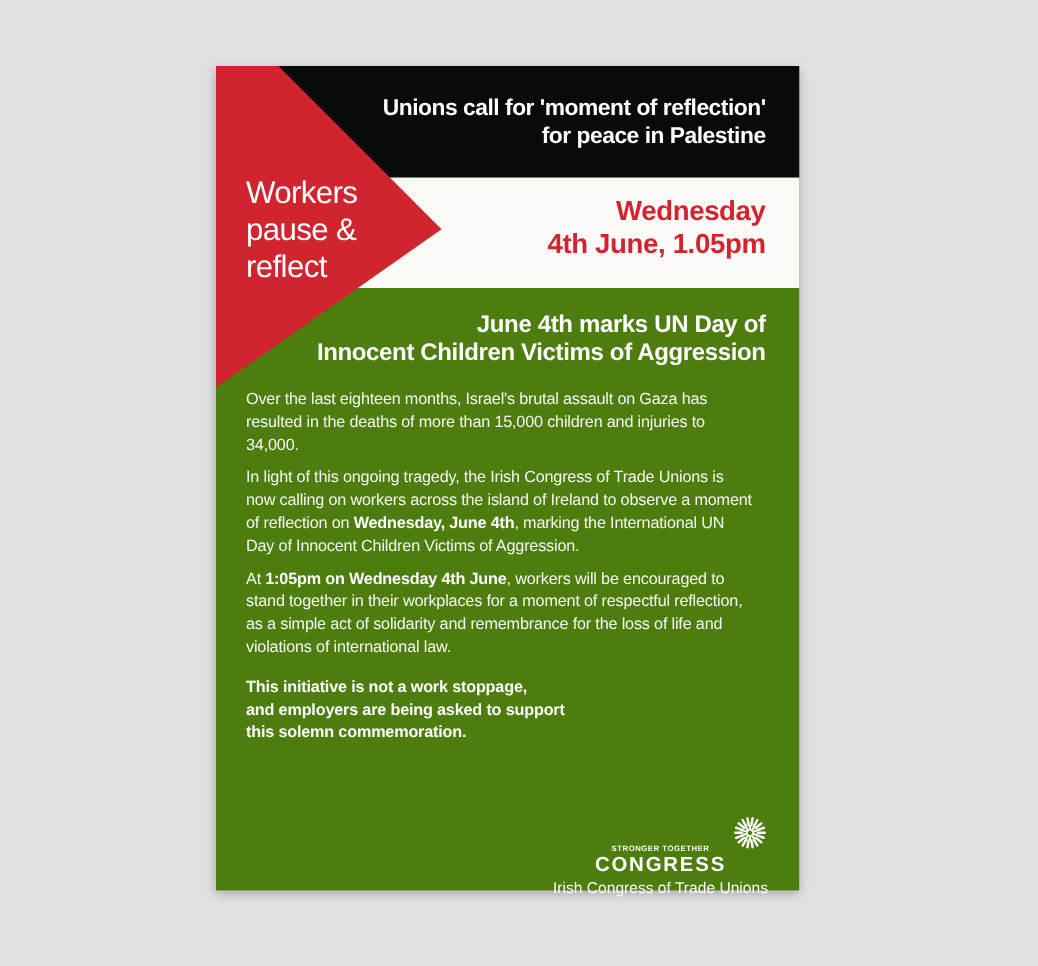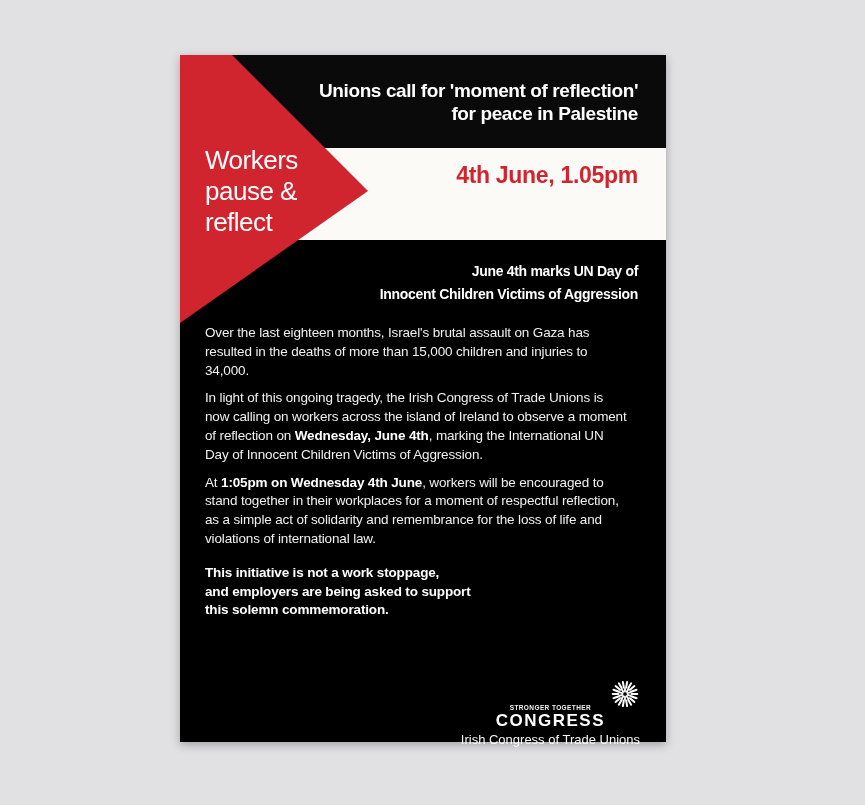--- a/index.html
+++ b/index.html
@@ -4,21 +4,21 @@
 <style>
   html,body{margin:0;padding:0}
   body{
     width:865px;height:805px;
     background:#e1e1e3;
     font-family:"Liberation Sans",sans-serif;
     overflow:hidden;position:relative;
   }
   .poster{
     position:absolute;left:180px;top:55px;width:486px;height:687px;
-    background:#000000;
+    background:#4d7c0f;
     box-shadow:0 3px 9px rgba(0,0,0,.28);
   }
   
   .band-black{
     position:absolute;left:0;top:0;width:100%;height:93px;
     background:#0a0a0a;box-sizing:border-box;
     padding:24px 28px 0 0;text-align:right;
     color:#ffffff;font-weight:bold;font-size:19px;line-height:23px;letter-spacing:-0.4px;
   }
   
@@ -28,21 +28,21 @@
     padding:13px 28px 0 0;text-align:right;
     color:#d0242f;font-weight:bold;font-size:23px;line-height:28px;letter-spacing:-0.3px;
   }
   
   .band-green{
     position:absolute;left:0;top:185px;width:100%;height:502px;
   }
   .green-heading{
     position:absolute;left:0;top:20px;width:100%;box-sizing:border-box;
     padding-right:28px;text-align:right;
-    color:#ffffff;font-weight:bold;font-size:14px;line-height:23px;letter-spacing:-0.3px;
+    color:#ffffff;font-weight:bold;font-size:20px;line-height:23px;letter-spacing:-0.3px;
   }
   .body-text{
     position:absolute;left:25px;top:84px;width:436px;
     color:rgba(255,255,255,.94);
     font-size:13.5px;line-height:18.8px;letter-spacing:-0.15px;
   }
   .body-text p{margin:0 13px 9px 0}
   .body-text p.bold-block{font-weight:bold;color:#ffffff;margin-top:15px}
   .body-text b{color:#ffffff;font-weight:bold}
   
@@ -63,20 +63,21 @@
 <body>
 
 <div class="poster">
 
   <div class="band-black">
     <div>Unions call for 'moment of reflection'</div>
     <div>for peace in Palestine</div>
   </div>
 
   <div class="band-white">
+    <div>Wednesday</div>
     <div>4th June, 1.05pm</div>
   </div>
 
   <div class="band-green">
     <div class="green-heading">
       <div>June 4th marks UN Day of</div>
       <div>Innocent Children Victims of Aggression</div>
     </div>
 
     <div class="body-text">

